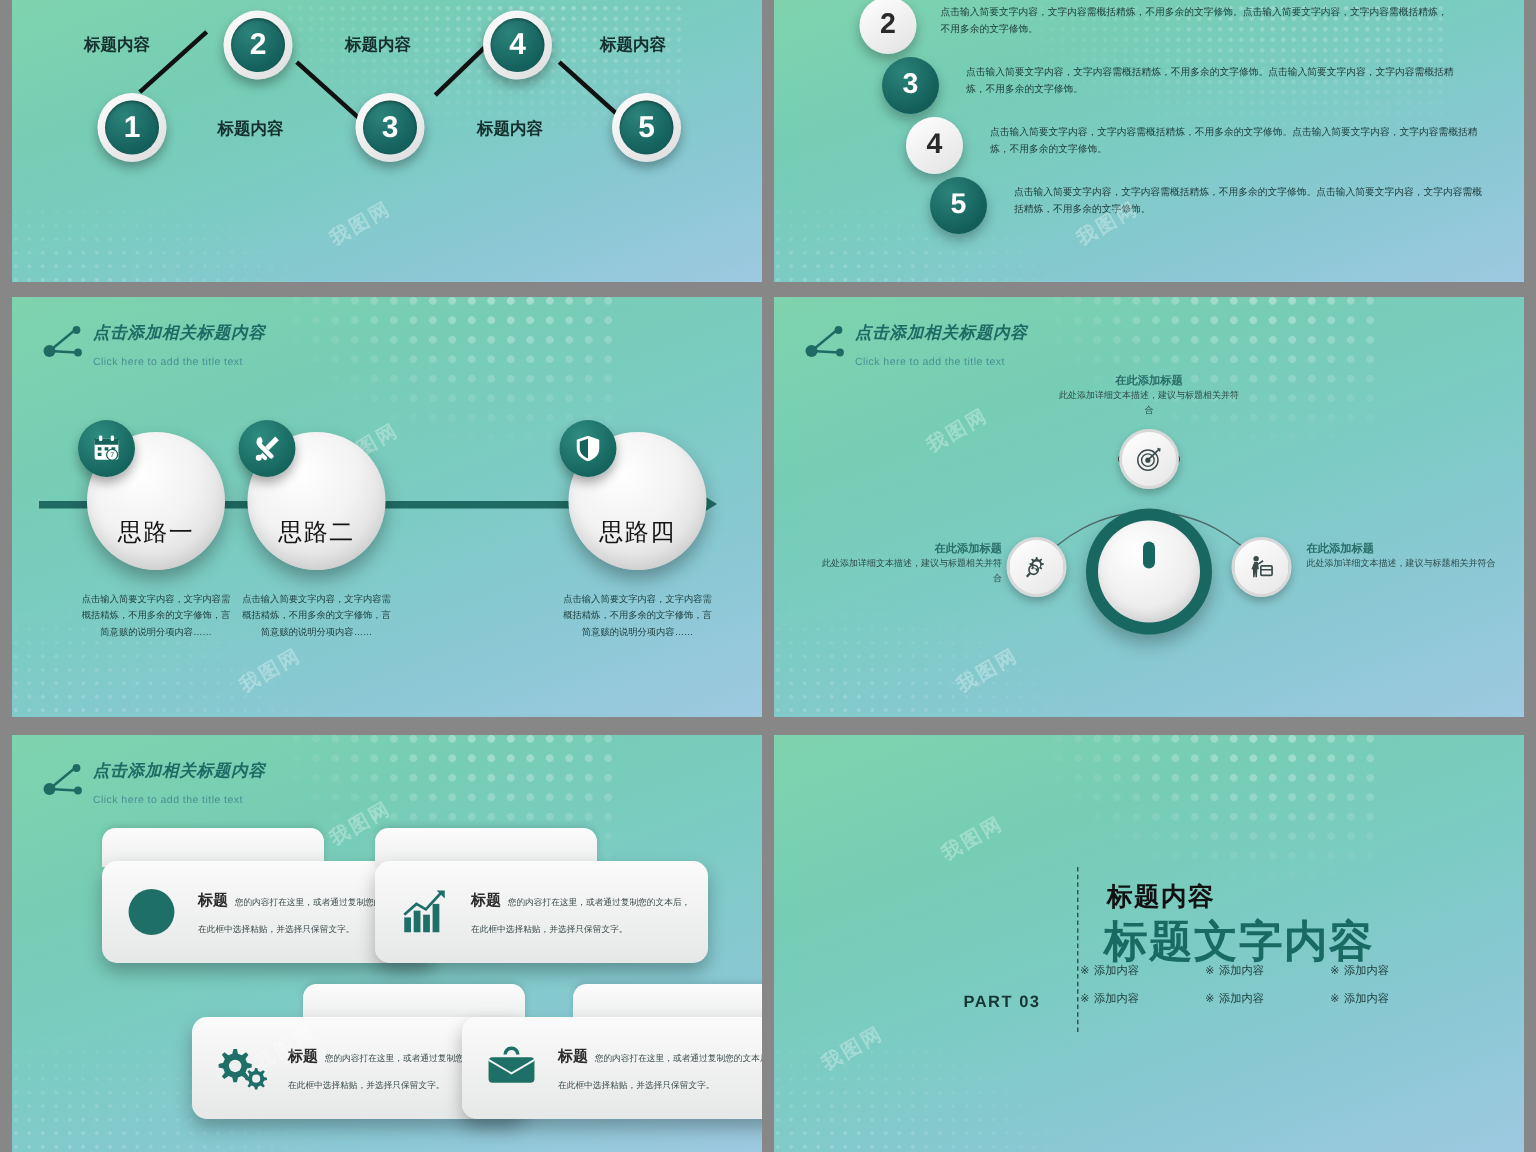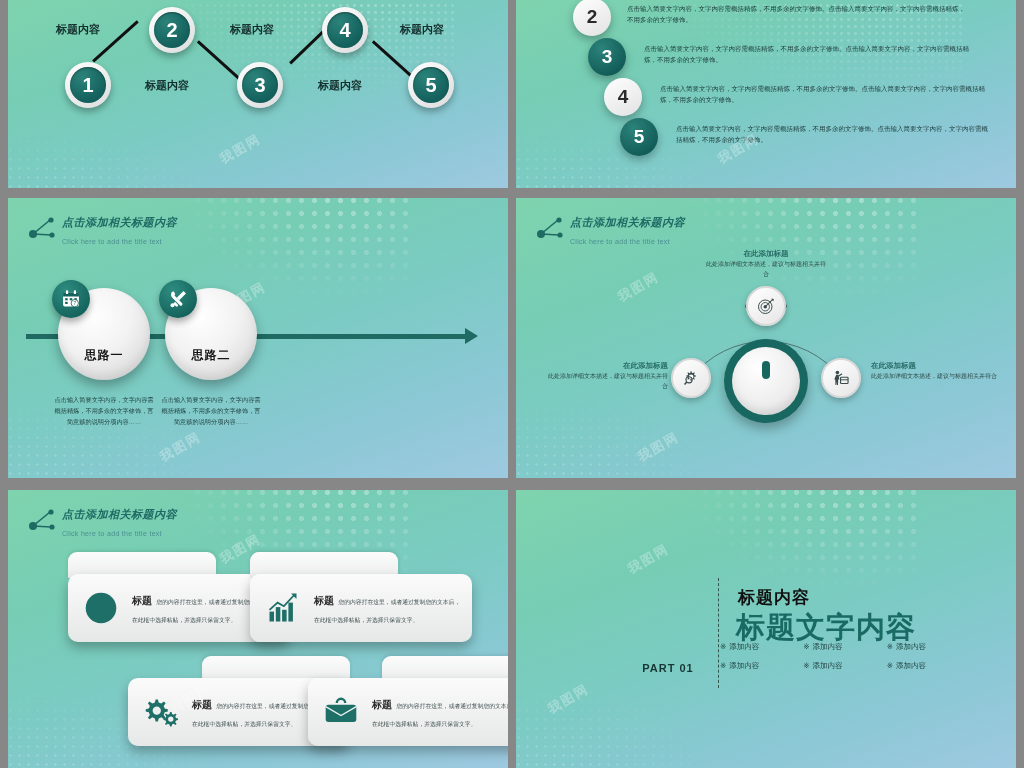--- a/index.html
+++ b/index.html
@@ -104,21 +104,21 @@
     border-top:8px solid transparent; border-bottom:8px solid transparent;
     border-left:9px solid #7ccbb9;
   }
   .big-node { position:absolute; width:92px; }
   .big-disc {
     position:relative; width:92px; height:92px; border-radius:50%;
     background:radial-gradient(circle at 38% 30%,#ffffff 0%,#f2f2f2 45%,#cfcfcf 100%);
     box-shadow:0 6px 12px rgba(0,0,0,.30), inset 0 -5px 9px rgba(0,0,0,.07);
     display:flex; align-items:center; justify-content:center; z-index:3;
   }
-  .big-disc .cap { font-size:12px; font-weight:bold; color:#141414; letter-spacing:1px;margin-top:43px; }
+  .big-disc .cap { font-size:16px; font-weight:normal; color:#141414; letter-spacing:1px;margin-top:43px; }
   .badge {
     position:absolute; left:-6px; top:-8px; width:38px; height:38px; border-radius:50%;
     background:radial-gradient(circle at 36% 28%,#2e8c80,#14635c 75%);
     box-shadow:0 4px 7px rgba(0,0,0,.32);
     display:flex; align-items:center; justify-content:center; z-index:5;
   }
   .badge svg { width:20px; height:20px; fill:#fff; }
   .big-desc {
     margin-top:14px; font-size:6.2px; line-height:11px; color:#1b3b3a;
     text-align:center; width:100px; margin-left:-4px;
@@ -316,20 +316,32 @@
             <path d="M18.6 2.4 l2.9 2.9 -8.1 8.1 -2.9-2.9 Z"></path>
             <path d="M6.2 17.6 l3.2 3.2 a1.6 1.6 0 0 0 2.3-2.3 l-3.2-3.2 Z"></path>
             <circle cx="5.4" cy="19.4" r="2.4"></circle>
           </svg>
         </span>
       </div>
       <div class="big-desc">点击输入简要文字内容，文字内容需概括精炼，不用多余的文字修饰，言简意赅的说明分项内容……</div>
     </div>
 
 
+    <div class="big-node" style="left:371px; top:90px;">
+      <div class="big-disc">
+        <span class="cap">思路四</span>
+        <span class="badge">
+          <svg viewBox="0 0 24 24">
+            <path d="M12 1.8 L21 5 v7 c0 5.3-4 8.6-9 10.2 C7 20.6 3 17.3 3 12 V5 Z"></path>
+            <path d="M12 4.2 v15.6 c-3.6-1.4-6.6-4-6.6-7.9 V6.4 Z" fill="#14635c"></path>
+          </svg>
+        </span>
+      </div>
+      <div class="big-desc">点击输入简要文字内容，文字内容需概括精炼，不用多余的文字修饰，言简意赅的说明分项内容……</div>
+    </div>
 
     <div class="wm" style="left:215px; top:90px;">我图网</div>
     <div class="wm" style="left:150px; top:240px;">我图网</div>
   </div>
 
   <div class="slide" id="s4">
     <div class="halftone big"></div>
     <div class="dots-bl"></div>
 
     <div class="hdr">
@@ -500,21 +512,21 @@
     </div>
 
     <div class="wm" style="left:210px; top:50px;">我图网</div>
     <div class="wm" style="left:160px; top:200px;">我图网</div>
   </div>
 
   <div class="slide" id="s6">
     <div class="halftone big"></div>
     <div class="dots-bl"></div>
 
-    <div class="part-sub">PART 01</div>
+    <div class="part-sub">PART 03</div>
     <div class="vdash"></div>
 
     <div class="sec-title1">标题内容</div>
     <div class="sec-title2">标题文字内容</div>
 
     <div class="bullets">
       <div class="b"><em>※</em><span>添加内容</span></div>
       <div class="b"><em>※</em><span>添加内容</span></div>
       <div class="b"><em>※</em><span>添加内容</span></div>
       <div class="b"><em>※</em><span>添加内容</span></div>

